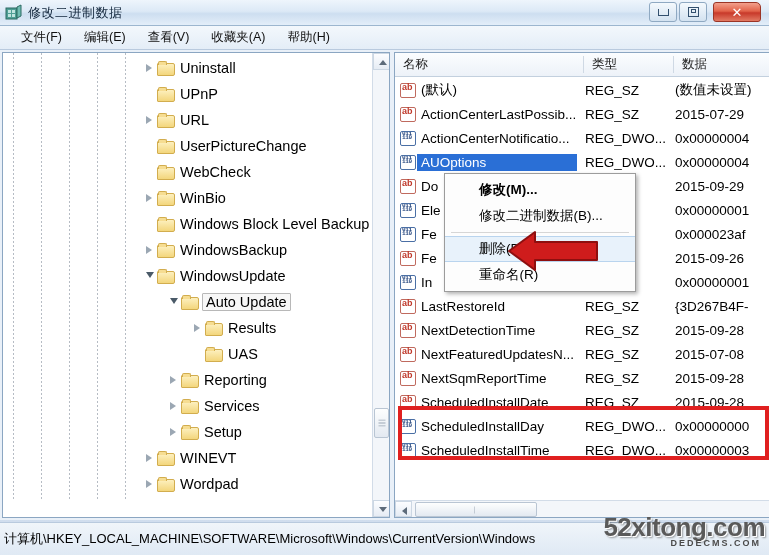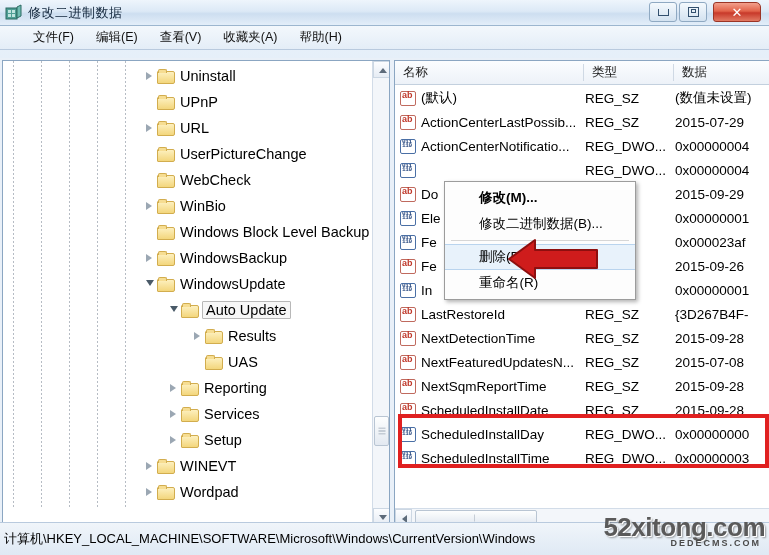--- a/index.html
+++ b/index.html
@@ -24,25 +24,25 @@
   .wc-close{ right:8px;  width:48px; border-radius:3px 5px 3px 3px;
              background:linear-gradient(180deg,#f2a08c 0%,#e2634a 45%,#c8392a 55%,#e27a63 100%);
              border-color:#9b3526; color:#fff; font-size:13px; font-weight:bold; }
   .glyph-min { width:11px; height:7px; border:1px solid #33506e; border-top:none; }
   .glyph-max { width:11px; height:10px; border:1.5px solid #33506e; }
   .glyph-max i { display:block; width:5px;height:4px;border:1px solid #33506e;margin:1px auto;}
 
   
   .menubar { position:absolute; left:0; top:26px; width:769px; height:24px;
     background:linear-gradient(180deg,#f3f8fc,#e4edf7); display:flex; 
-    border-bottom:1px solid #b9cade; padding-left:22px; }
+    border-bottom:1px solid #b9cade; padding-left:10px; }
   .menuitem { font-size:12.5px; color:#111; padding:3px 11px; cursor:default; white-space:nowrap; }
 
   
-  .client { position:absolute; left:0; top:50px; width:769px; height:470px; background:#e9f0f8;margin-top:8px; }
+  .client { position:absolute; left:0; top:50px; width:769px; height:470px; background:#e9f0f8; }
   .treepane { position:absolute; left:2px; top:2px; width:388px; height:466px;
      background:#fff; border:1px solid #8ba6c2; overflow:hidden; }
   .listpane { position:absolute; left:394px; top:2px; width:375px; height:466px;
      background:#fff; border:1px solid #8ba6c2; border-right:none; overflow:hidden; }
 
   
   .treeinner { position:absolute; left:0; top:0; width:372px; height:446px; overflow:hidden; }
   .tnode { position:relative; height:26px; display:flex; align-items:center; font-size:14.5px; color:#000;
            white-space:nowrap; }
   .tw { position:absolute; left:0; top:0; width:10px; height:26px; }
@@ -331,20 +331,21 @@
             <span class="cdata">2015-07-29</span>
           </div>
           <div class="lrow" style="top: 73px;">
             <span class="vicon bin">011<br>110</span>
             <span class="cname">ActionCenterNotificatio...</span>
             <span class="ctype">REG_DWO...</span>
             <span class="cdata">0x00000004</span>
           </div>
           <div class="lrow sel" style="top: 97px;">
             <span class="vicon bin">011<br>110</span>
+            <span class="cname">AUOptions</span>
             <span class="ctype">REG_DWO...</span>
             <span class="cdata">0x00000004</span>
           </div>
           <div class="lrow" style="top: 121px;">
             <span class="vicon ab"></span>
             <span class="cname">Do</span>
             <span class="ctype"></span>
             <span class="cdata">2015-09-29</span>
           </div>
           <div class="lrow" style="top: 145px;">

